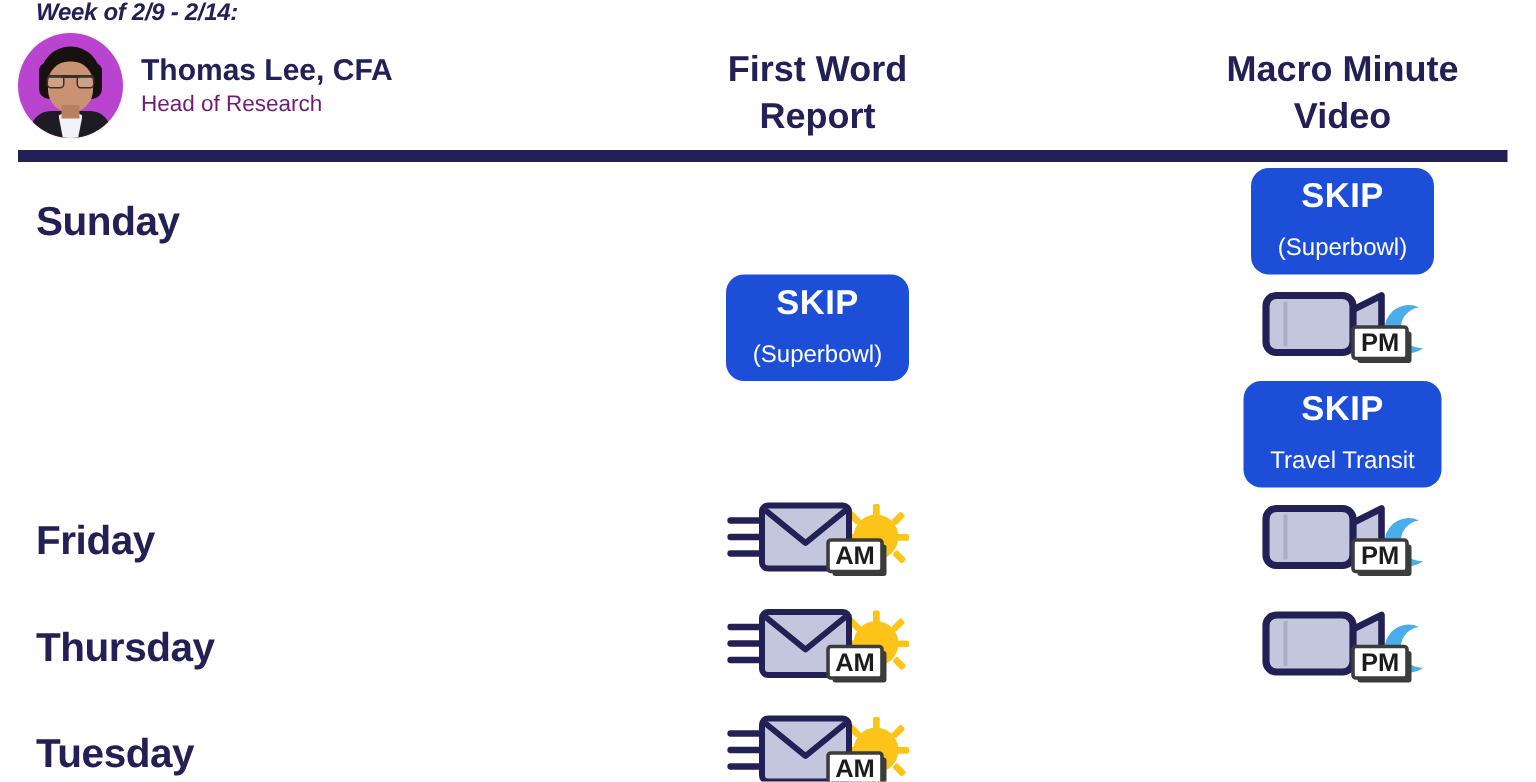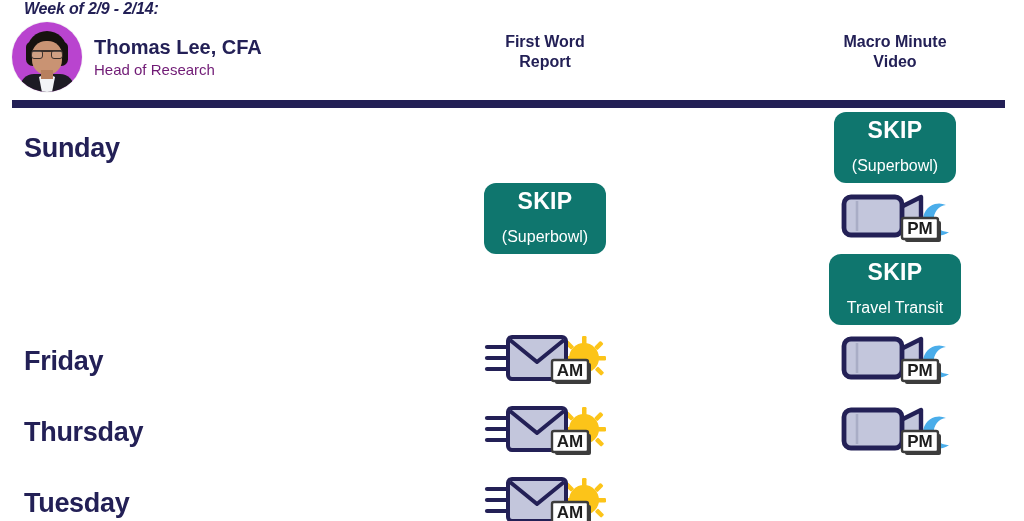--- a/index.html
+++ b/index.html
@@ -136,21 +136,21 @@
     font-weight: normal;
     color: #701a75;
     line-height: 1.2;
     margin-top: 2px;
     white-space: nowrap;
   }
 
   .col-head {
     position: absolute;
     top: 10px;
-    font-size: 16px;
+    font-size: 24px;
     font-weight: bold;
     color: #232056;
     text-align: center;
     line-height: 1.28;
   }
   .col-head.c1 { left: 420px; width: 250px; }
   .col-head.c2 { left: 760px; width: 270px; }
 
   .divider {
     position: absolute;
@@ -189,21 +189,21 @@
     height: 71px;
     display: flex;
     align-items: center;
     justify-content: center;
   }
   .cell.c1 { left: 420px; width: 250px; }
   .cell.c2 { left: 760px; width: 270px; }
 
   
   .skip-badge {
-    background: #0f766e;
+    background: #1d4ed8;
     border-radius: 12px;
     color: #ffffff;
     text-align: center;
     padding: 6px 18px 8px 18px;
     min-width: 104px;
     line-height: 1.05;
     box-sizing: border-box;
   }
   .skip-main {
     display: block;

